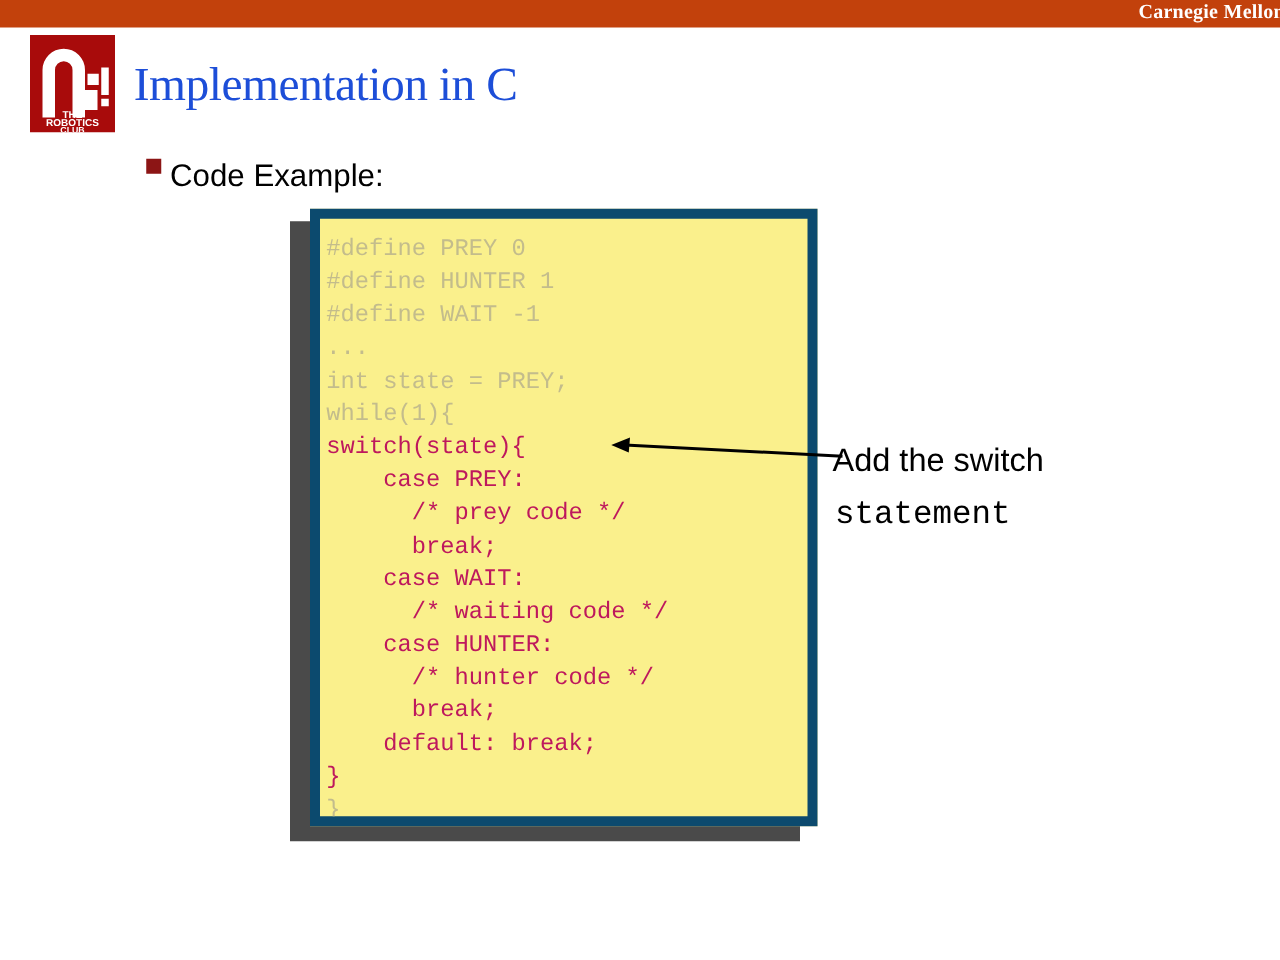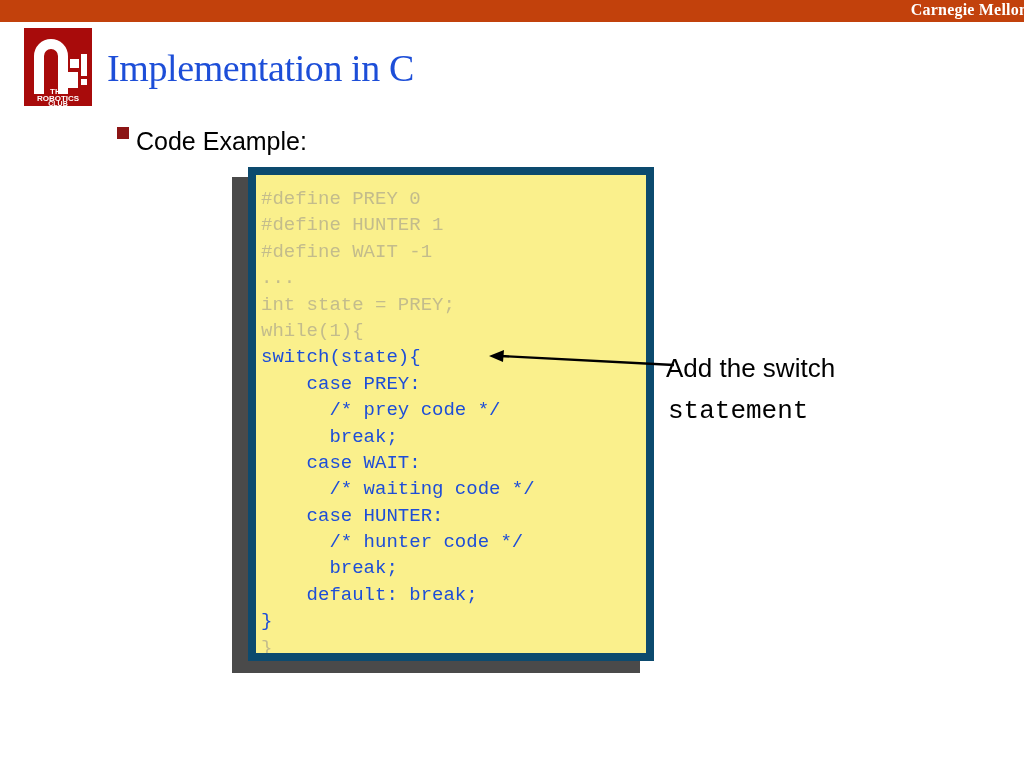--- a/index.html
+++ b/index.html
@@ -111,21 +111,21 @@
     left: 5px;
     top: 11px;
     font-family: "Liberation Mono", "DejaVu Sans Mono", monospace;
     font-size: 19px;
     line-height: 26.4px;
     white-space: pre;
     letter-spacing: 0px;
   }
   .code-line { display: block; height: 26.4px; }
   .code-line.dim { color: #c3bc8c; }
-  .code-line.lit { color: #1d4ed8; }
+  .code-line.lit { color: #be185d; }
 
   
   #callout-arrow {
     position: absolute;
     left: 486px;
     top: 340px;
     width: 190px;
     height: 36px;
   }
 

